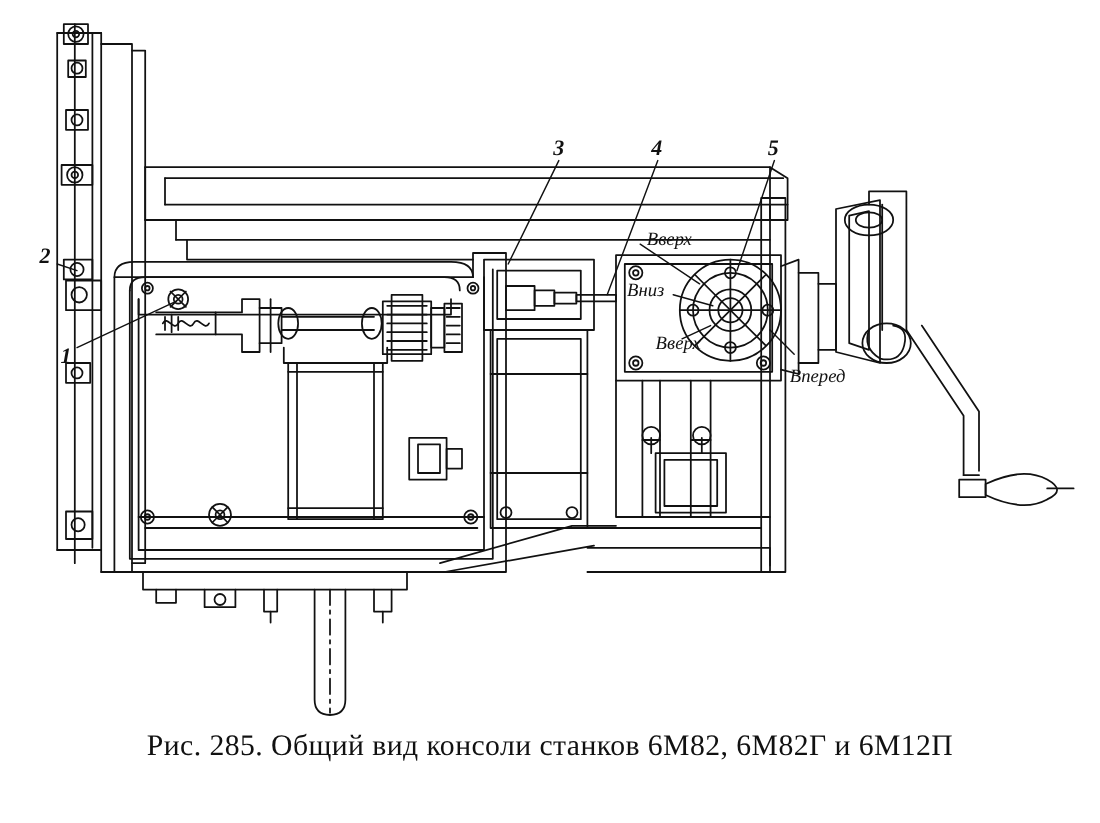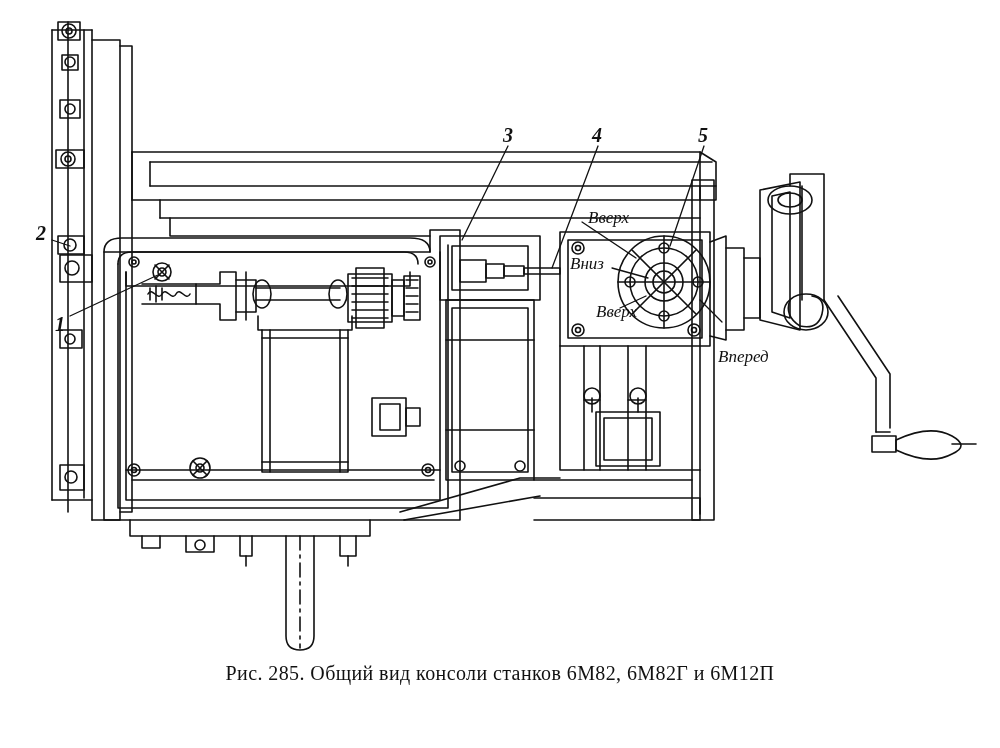--- a/index.html
+++ b/index.html
@@ -33,21 +33,21 @@
   .rus{
     font-size:17px;
   }
   #caption{
     position:absolute;
     left:0;
     top:662px;
     width:1000px;
     text-align:center;
     font-family:"Liberation Serif", serif;
-    font-size:20px;
+    font-size:27px;
     letter-spacing:0.4px;
     color:#111;
   }
 </style>
 </head>
 <body>
 
 <div id="figure-wrap">
 
   <svg id="technical-drawing" width="1000" height="748" viewBox="0 0 1000 748">
@@ -261,17 +261,17 @@
 
   <div class="lbl callout" style="left:55px;top:313px;">1</div>
   <div class="lbl callout" style="left:36px;top:222px;">2</div>
   <div class="lbl callout" style="left:503px;top:124px;">3</div>
   <div class="lbl callout" style="left:592px;top:124px;">4</div>
   <div class="lbl callout" style="left:698px;top:124px;">5</div>
 
   <div class="lbl rus" style="left:588px;top:208px;">Вверх</div>
   <div class="lbl rus" style="left:570px;top:254px;">Вниз</div>
   <div class="lbl rus" style="left:596px;top:302px;">Вверх</div>
-  <div class="lbl rus" style="left:718px;top:347px;">Вперед</div>
+  <div class="lbl rus" style="left:718px;top:332px;">Вперед</div>
 
   <div id="caption">Рис. 285. Общий вид консоли станков 6М82, 6М82Г и 6М12П</div>
 
 </div>
 
 </body></html>

